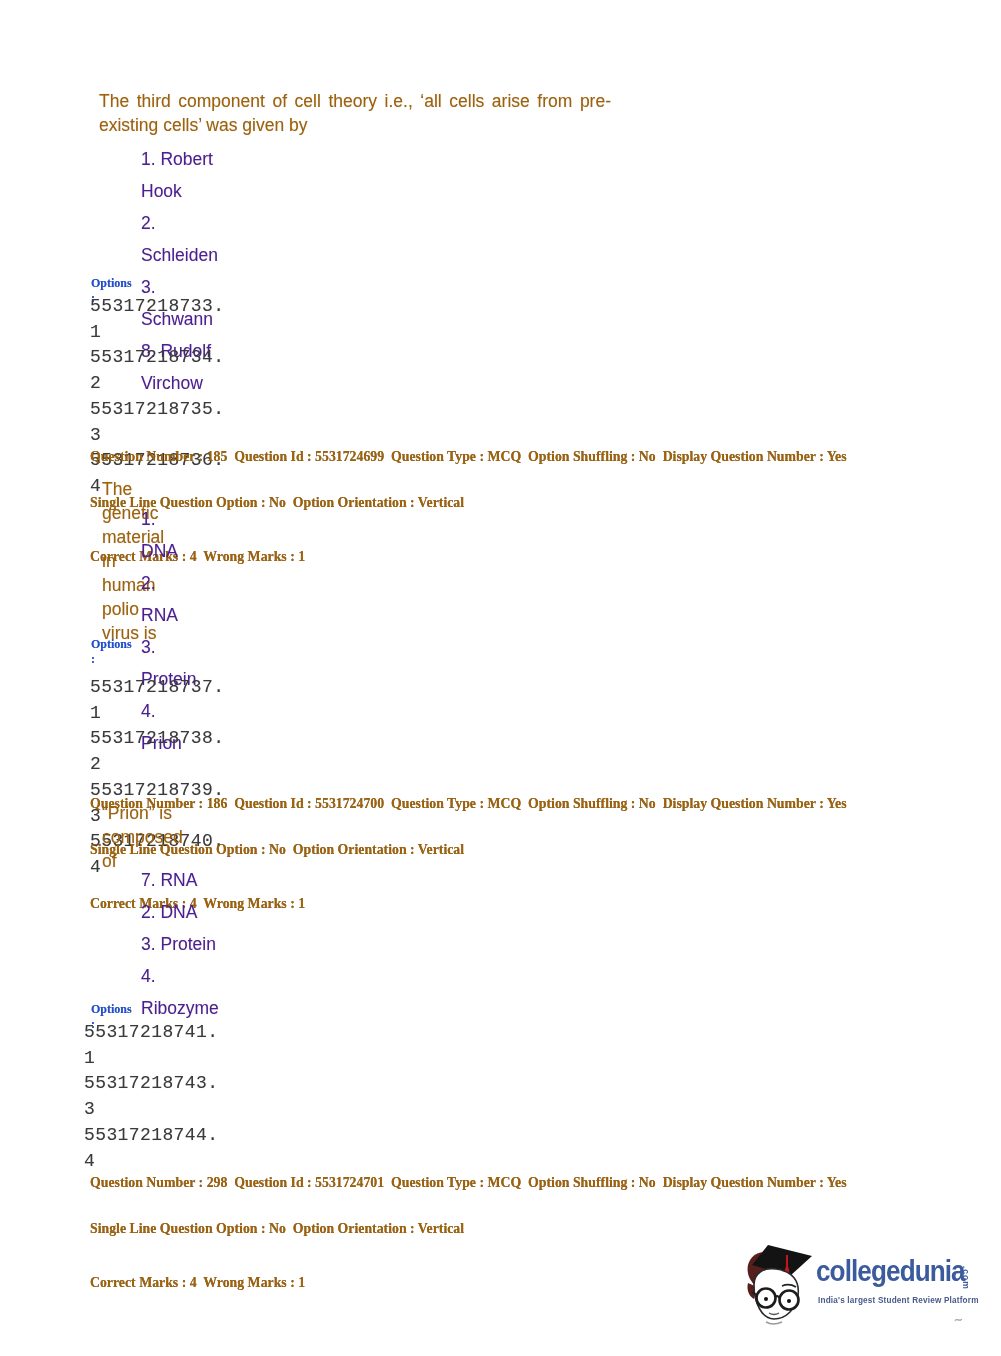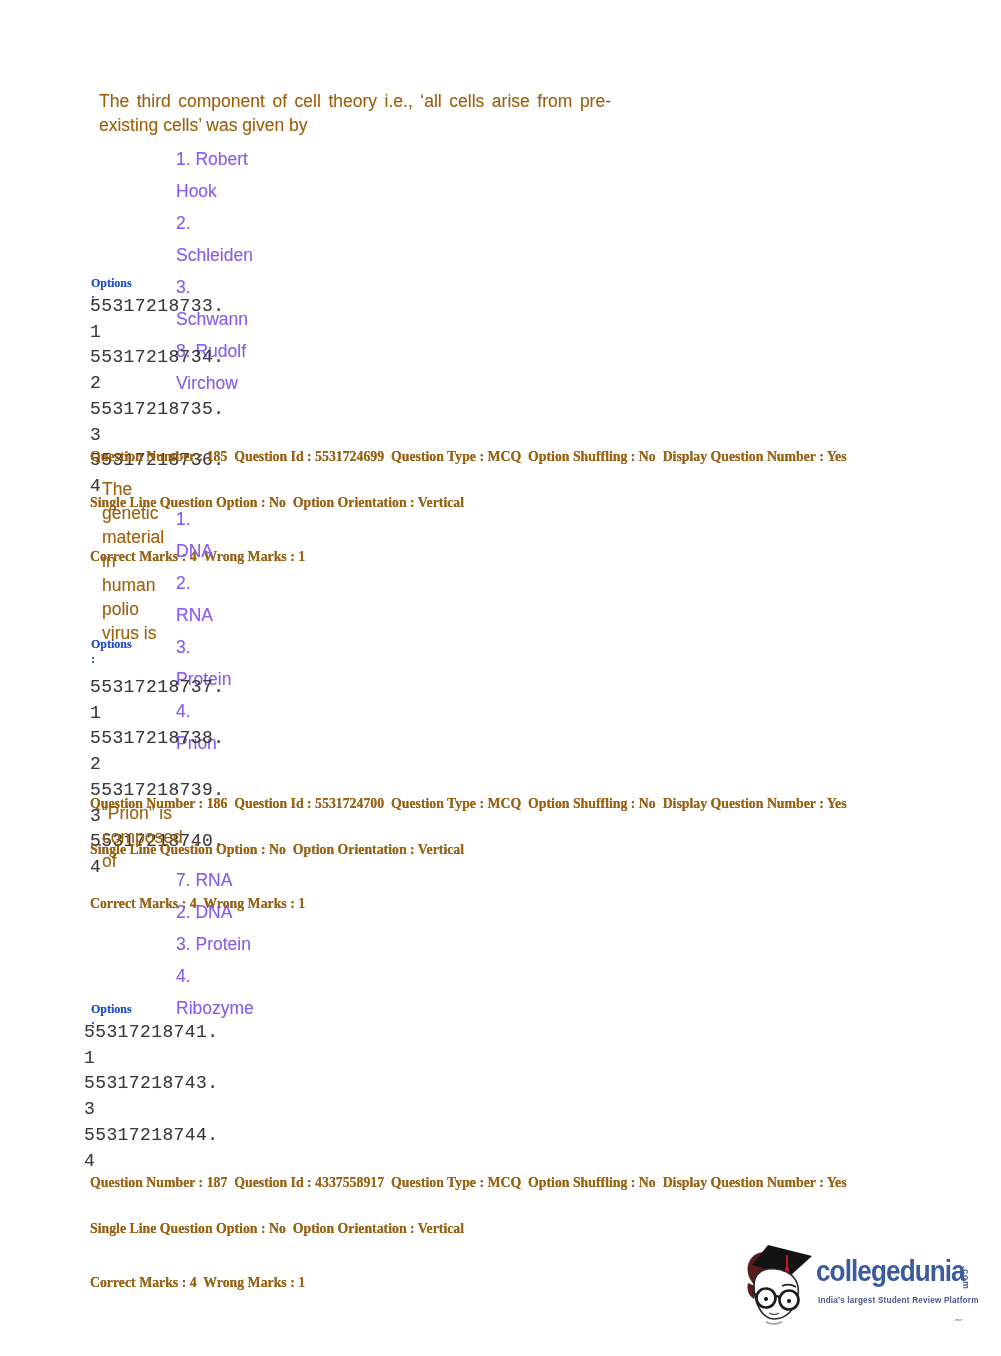--- a/index.html
+++ b/index.html
@@ -21,24 +21,23 @@
     color:#a16207;
     line-height:24px;
     text-shadow:0 0 1px rgba(60,60,60,.28);
   }
   .q-line.justify { width:512px; text-align:justify; text-align-last:justify; }
 
   .choices { list-style:none; }
   .choices .choice {
     font-family:"Liberation Sans", sans-serif;
     font-size:17.5px;
-    color:#8b5cf6;
+    color:#4c1d95;
     line-height:32px;
     text-shadow:0 0 1px rgba(60,60,60,.28);
-    margin-left:35px;
   }
 
   .options-label {
     font-family:"Liberation Serif", serif;
     font-weight:bold;
     font-size:12px;
     color:#1d4ed8;
     text-shadow:0 0 .5px rgba(0,0,0,.4);
   }
   .option-ids .oid {
@@ -162,21 +161,21 @@
   <div class="options-label abs" style="left:91px;top:1002px;">Options :</div>
   <div class="option-ids abs" style="left:84px;top:1020px;">
     <div class="oid">55317218741. 1</div>
     <div class="oid">55317218743. 3</div>
     <div class="oid">55317218744. 4</div>
   </div>
 </section>
 
 <section class="abs" style="left:0;top:0;">
   <div class="q-header abs" style="left:90px;top:1145px;">
-    <div>Question Number : 187  Question Id : 4337558917  Question Type : MCQ  Option Shuffling : No  Display Question Number : Yes</div>
+    <div>Question Number : 298  Question Id : 5531724701  Question Type : MCQ  Option Shuffling : No  Display Question Number : Yes</div>
     <div>Single Line Question Option : No  Option Orientation : Vertical</div>
     <div class="marks">Correct Marks : 4  Wrong Marks : 1</div>
   </div>
 </section>
 
 <div class="brand-wrap abs" style="left:742px;top:1243px;">
   <svg width="72" height="82" viewBox="0 0 72 82">
 
     <path d="M8,36 C1,22 10,8 24,9 C30,4 40,5 43,11 L40,30 C30,22 16,26 12,42 Z" fill="#571f1c"></path>
     <path d="M6,40 C4,48 8,54 12,56 L15,44 Z" fill="#571f1c"></path>

